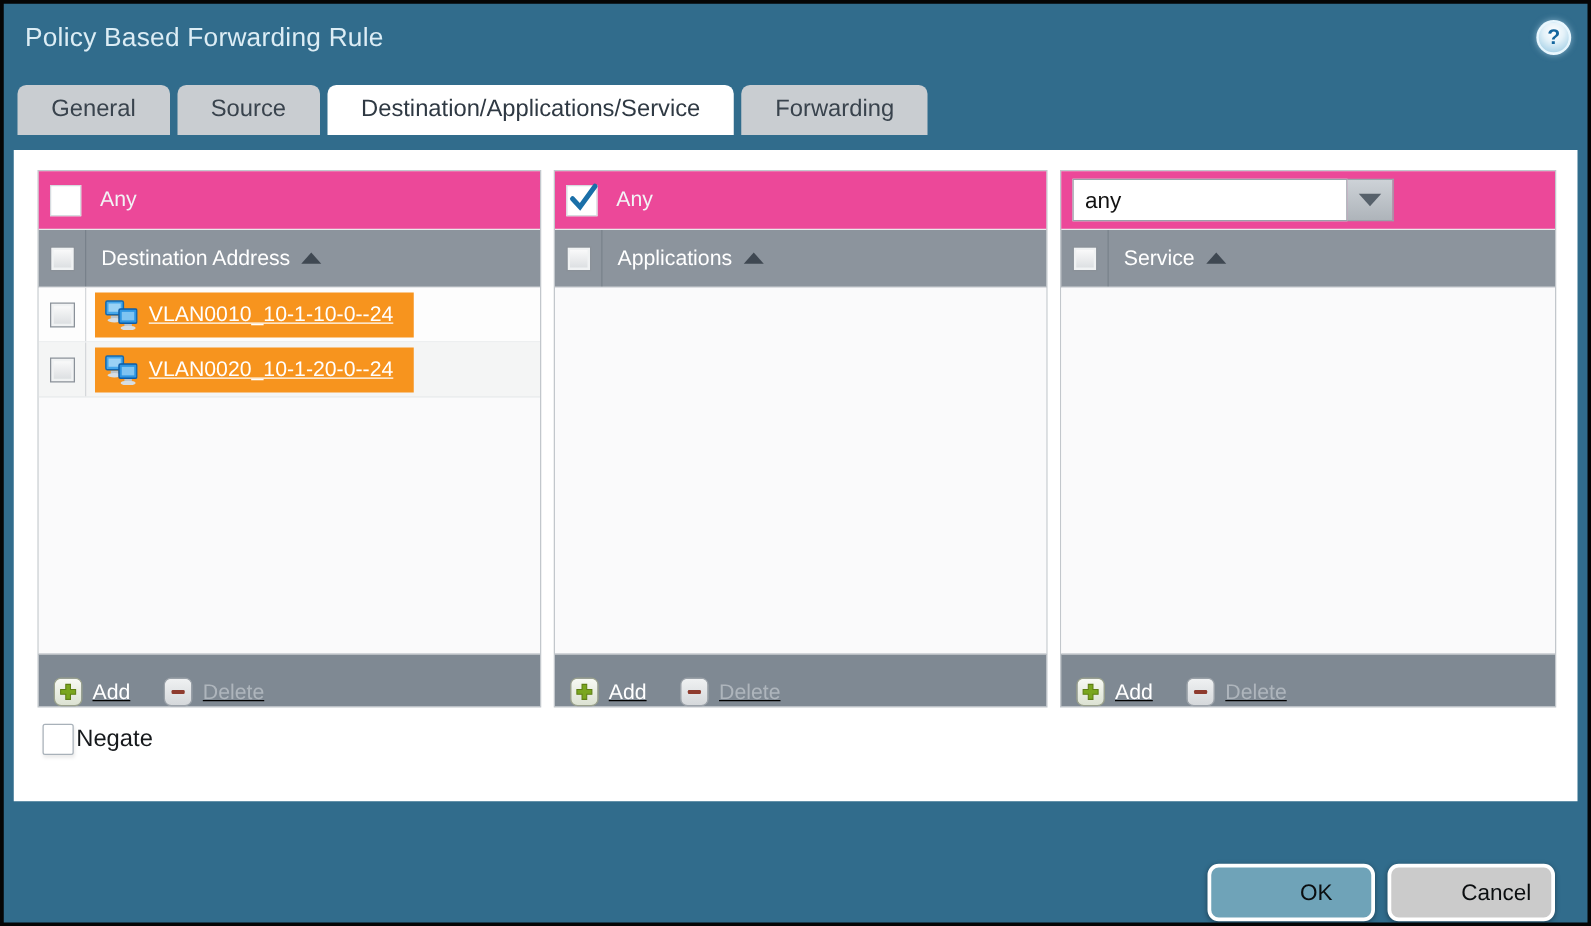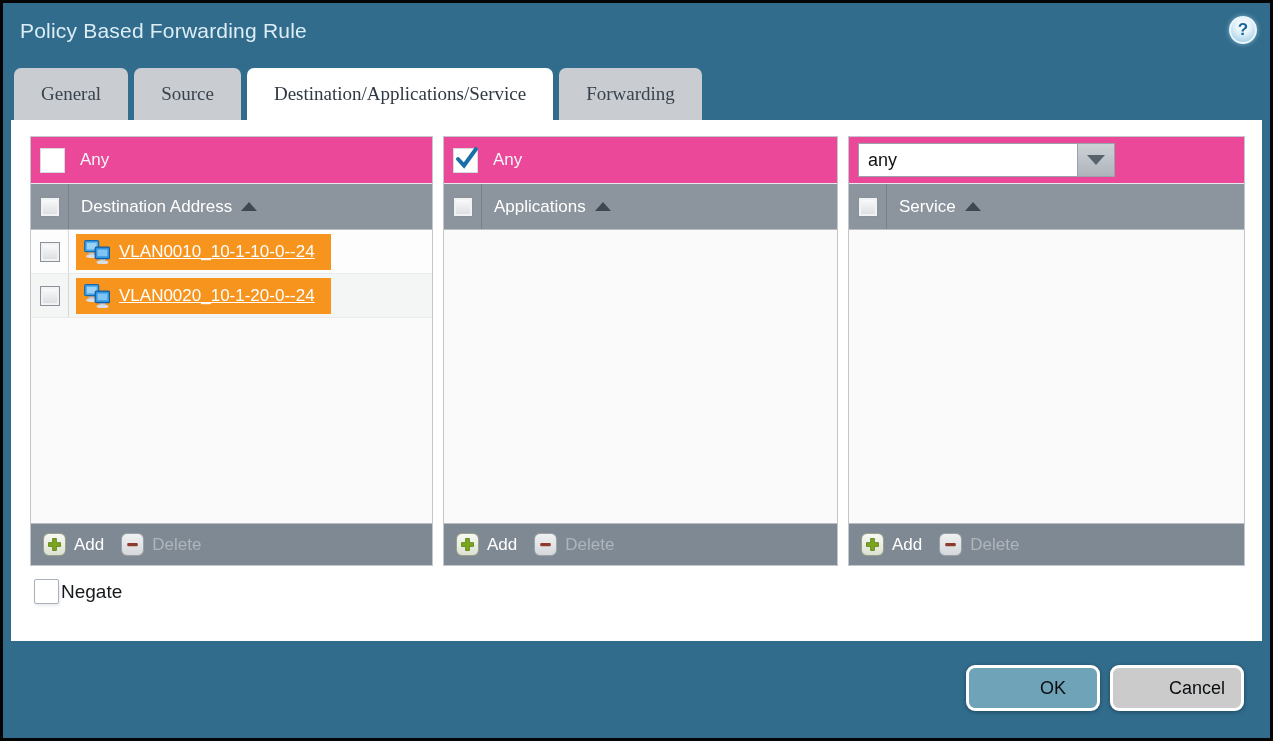--- a/index.html
+++ b/index.html
@@ -20,21 +20,21 @@
     box-shadow:0 0 5px rgba(200,230,250,.55);
     color:#14669E; font-size:17px; font-weight:bold;
     display:flex; align-items:center; justify-content:center; cursor:pointer;
   }
 
   
   .tabs { position:absolute; left:11px; top:65px; display:flex; gap:6px; height:52px; }
   .tab {
     background:#C9CDD1; color:#39434D; font-size:19px;
     padding:0 27px; display:flex; align-items:center;
-    border-radius:7px 7px 0 0; height:52px; cursor:pointer; white-space:nowrap;font-family:Liberation Serif, serif;
+    border-radius:7px 7px 0 0; height:40px; cursor:pointer; white-space:nowrap;
   }
   .tab.active { background:#FFFFFF; color:#2F3943; }
 
   
   .content { position:absolute; left:8px; top:117px; width:1251px; height:521px; background:#FFFFFF; }
 
   .panel {
     position:absolute; top:16px; height:430px;
     display:flex; flex-direction:column;
     border:1px solid #C2C7CC; background:#FAFAFB;
@@ -76,21 +76,21 @@
   .row.alt { background:#F4F5F5; }
   .row .cb-cell { border-right:1px solid #D5D8DB; }
   .chip {
     margin-left:7px; background:#F7941E; height:36px;
     display:flex; align-items:center; gap:9px; padding:0 16px 0 8px;
     color:#FFFFFF; font-size:17px; white-space:nowrap;text-decoration:underline;
   }
 
   .panel-footer {
     flex:0 0 42px; background:#7F8993; border-top:1px solid #B9BEC3;
-    display:flex; align-items:center; padding:0 12px; gap:17px;
+    display:flex; align-items:flex-end; padding:0 12px; gap:27px;text-decoration:underline;
   }
   .action { display:flex; align-items:center; gap:8px; font-size:17px; cursor:pointer; }
   .action .txt-add { color:#FFFFFF; }
   .action .txt-del { color:#AEB5BC; }
   .icon-btn {
     width:23px; height:23px; border-radius:6px; flex:0 0 auto;
     display:flex; align-items:center; justify-content:center;
   }
   .icon-add { background:linear-gradient(180deg,#F7F9F3 0%,#DCE2D2 100%); border:1px solid #99A08C; }
   .icon-del { background:linear-gradient(180deg,#EFF1F2 0%,#D5D8DB 100%); border:1px solid #9AA1A8; }
@@ -108,21 +108,21 @@
   }
   .dd-arrow { width:0; height:0; border-left:9px solid transparent; border-right:9px solid transparent; border-top:10px solid #57616B; }
 
   
   .negate { position:absolute; left:23px; top:459px; display:flex; align-items:center; gap:2px; }
   .cb-negate { width:25px; height:25px; background:#FFFFFF; border:1px solid #A8B1B9; border-radius:2px; box-shadow:1px 2px 3px rgba(0,0,0,.08); cursor:pointer; position:relative; }
   .negate-label { font-size:19px; color:#16191C; }
 
   
   .btn {
-    position:absolute; top:662px; width:134px; height:46px;
+    position:absolute; top:688px; width:134px; height:46px;
     border:3px solid #FFFFFF; border-radius:9px;
     font-size:18px; color:#0B0E10; display:flex; align-items:center; justify-content:center;
     cursor:pointer; box-shadow:0 1px 4px rgba(0,0,0,.35);padding-left:40px;
   }
   .btn-ok { left:963px; background:#6FA3B8; }
   .btn-cancel { left:1107px; background:#CBCBCB;text-align:center; }
 </style>
 </head>
 <body>
 

